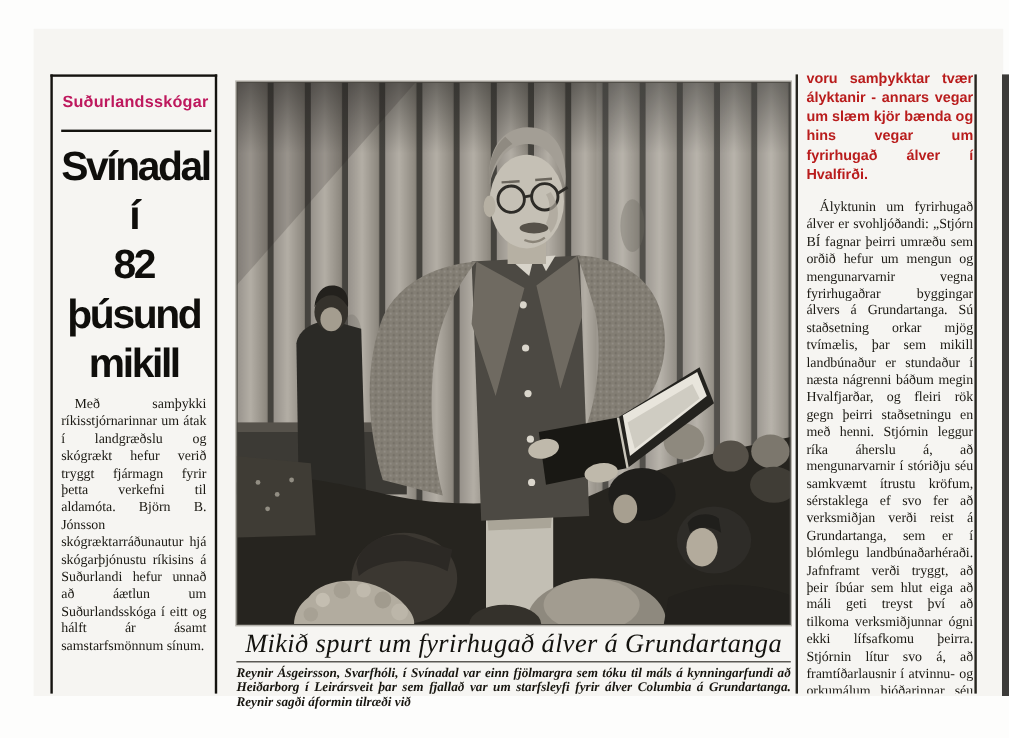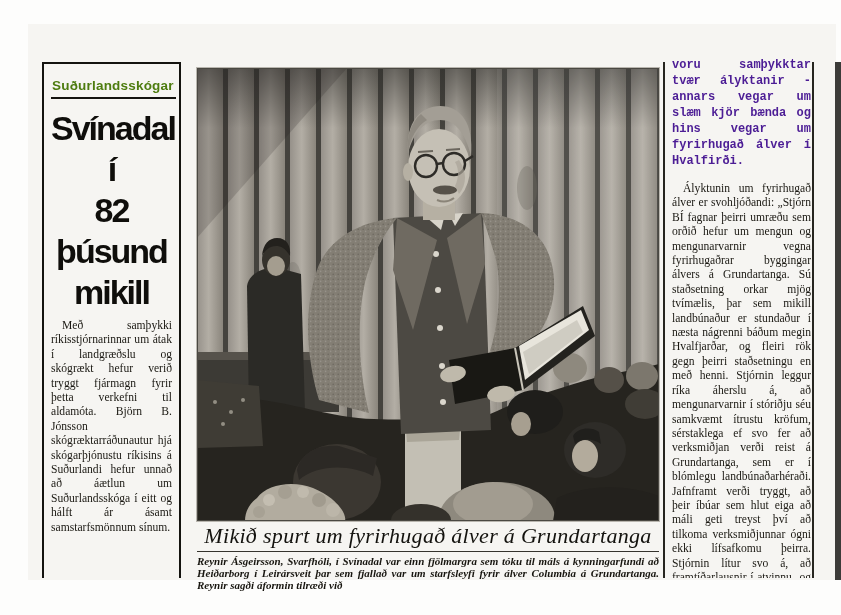--- a/index.html
+++ b/index.html
@@ -9,26 +9,26 @@
   .dark-edge{position:absolute;left:835px;top:62px;width:6px;height:518px;background:#3c3b39;}
   .vrule{position:absolute;width:2px;background:#26251f;}
   .vrule.r1{left:663px;top:62px;height:516px;}
   .vrule.r2{left:812px;top:62px;height:516px;}
 
   
   .left-box{position:absolute;left:42px;top:62px;width:139px;height:516px;
             border:2px solid #14130f;border-bottom:none;box-sizing:border-box;
             padding:12px 7px 0 7px;overflow:hidden;background:#f6f5f2;}
   .kicker{font-family:"Liberation Sans",sans-serif;font-weight:700;font-size:13.5px;
-          letter-spacing:.2px;border-bottom:2px solid #14130f;padding:0 2px 4px 1px;
-          display:inline-block;color:#4d7c0f;}
+          letter-spacing:.2px;border-bottom:2px solid #14130f;padding:0 2px 16px 1px;
+          display:inline-block;color:#be185d;}
   .headline{font-family:"Liberation Sans",sans-serif;font-weight:700;font-size:34px;
             line-height:41px;letter-spacing:-2px;text-align:center;margin-top:9px;color:#0f0e0b;}
-  .lead{font-family:Liberation Mono, monospace;font-weight:700;font-size:12px;
-        line-height:16px;text-align:justify;margin-top:21px;color:#4c1d95;}
+  .lead{font-family:Liberation Sans, sans-serif;font-weight:700;font-size:12px;
+        line-height:16px;text-align:justify;margin-top:21px;color:#b91c1c;}
   .bodytext p{font-size:11.6px;line-height:14.4px;text-align:justify;margin:2px 0 0 0;color:#1a1812;}
   .bodytext p.indent{text-indent:11px;}
   .bodytext p.first{margin-top:6px;}
 
   
   .photo-frame{position:absolute;left:197px;top:68px;width:462px;height:453px;
                outline:1px solid #b9b6af;background:#8a857c;}
   .photo-frame svg{display:block;}
   .cap-title{position:absolute;left:197px;top:523px;width:462px;text-align:center;
              font-style:italic;font-size:22px;letter-spacing:.3px;color:#13120e;}

